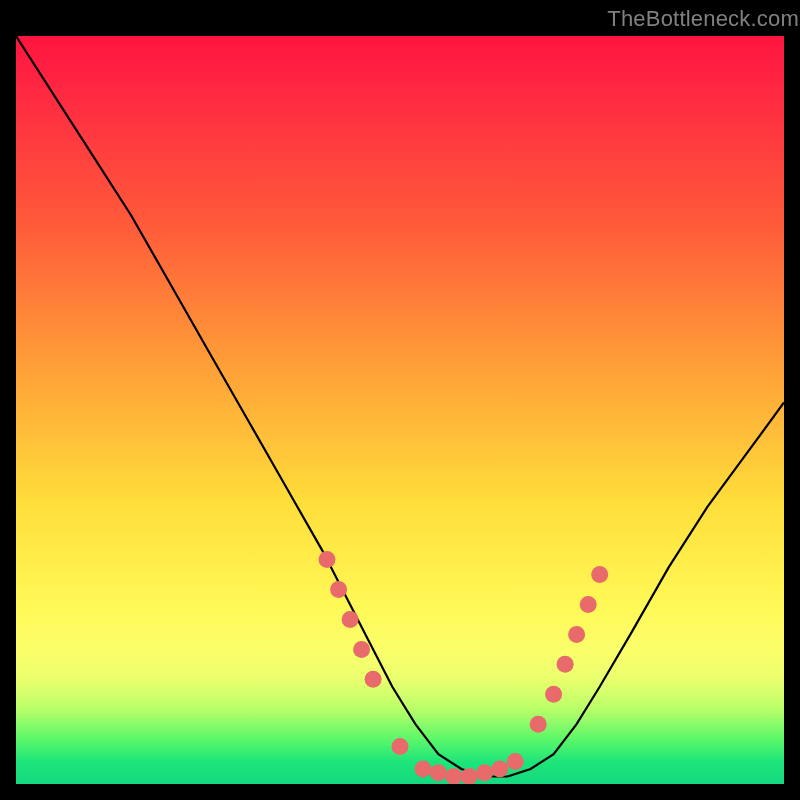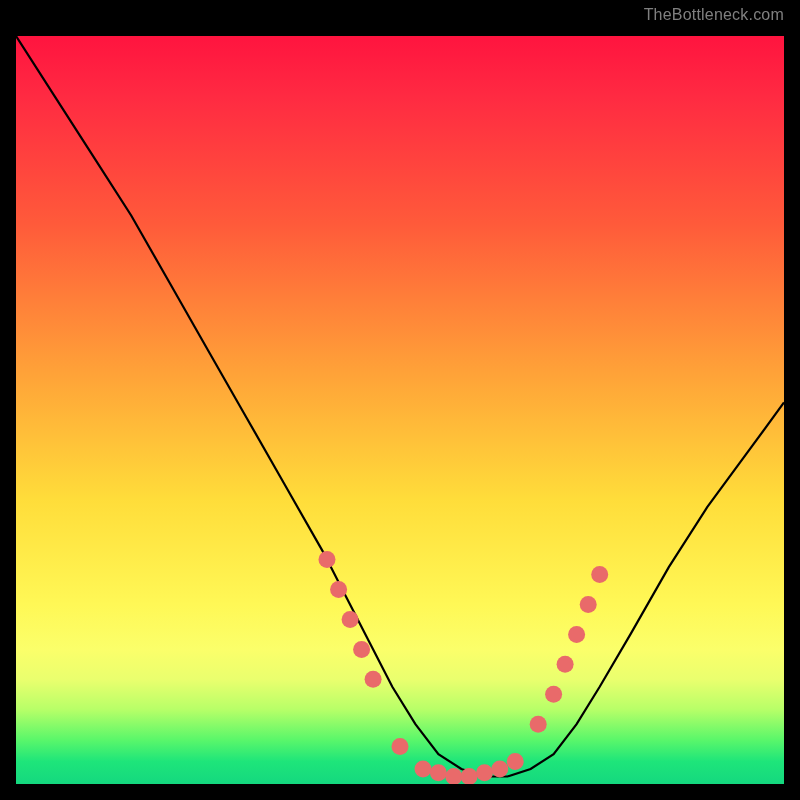--- a/index.html
+++ b/index.html
@@ -45,23 +45,23 @@
   }
   .curve-layer, .dots-layer {
     position: absolute;
     left: 0; top: 0;
     width: 100%; height: 100%;
     pointer-events: none;
   }
   .watermark {
     position: absolute;
     top: 6px;
-    right: 16px;
+    right: 1px;
     color: #808080;
-    font-size: 16px;
+    font-size: 22px;
     letter-spacing: 0.2px;
     user-select: none;
   }
 </style>
 </head>
 <body>
 
 <div class="watermark">TheBottleneck.com</div>
 
 <div class="frame">

